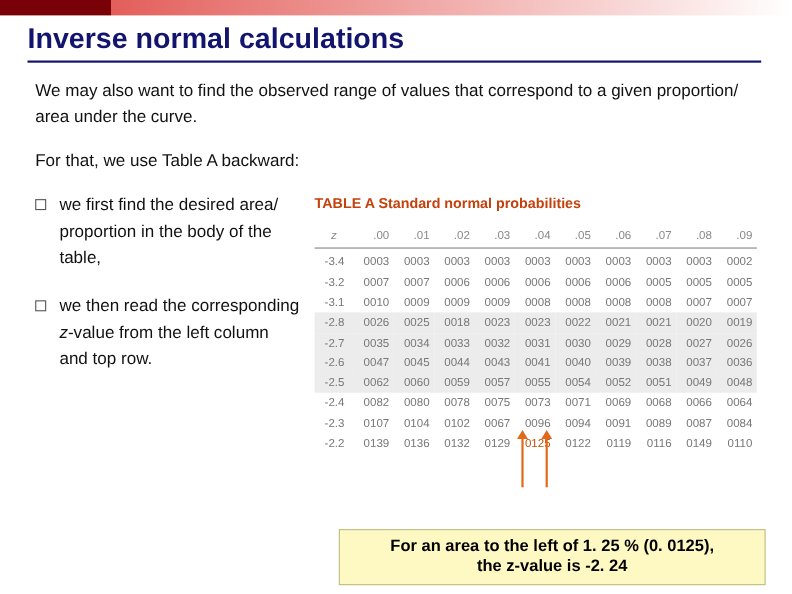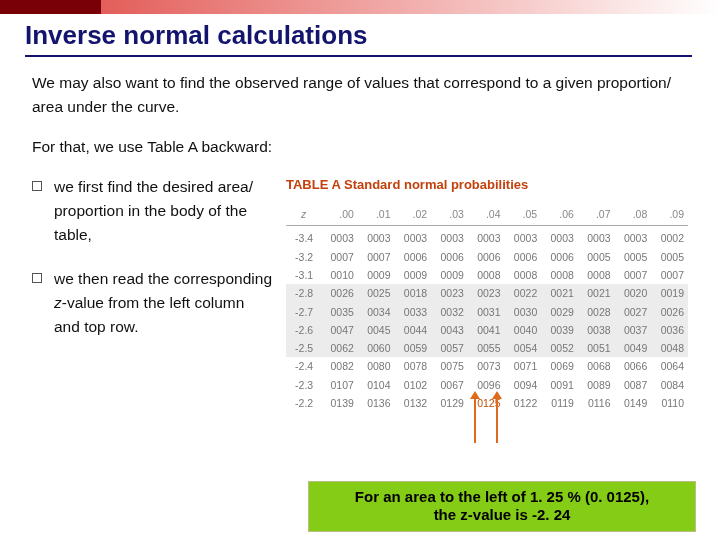--- a/index.html
+++ b/index.html
@@ -75,21 +75,21 @@
   }
   table.znorm thead th:first-child { text-align: center; font-style: italic;}
   table.znorm tbody tr td:first-child { text-align: right; padding-right: 8px;}
   table.znorm tbody tr:first-child td { padding-top: 4px;}
   .band td { background: #ececec; }
   .caption {
     position: absolute;
     bottom: 8px;
     right: 24px;
     width: 370px;
-    background: #84cc16;
+    background: #fef9c3;
     border: 1px solid #bcbc86;
     padding: 6px 8px;
     font-size: 15px;
     text-align: center;
     font-weight: bold;
     line-height: 1.25;
   }
   .arrow {
     position: absolute;
     width: 2px;

